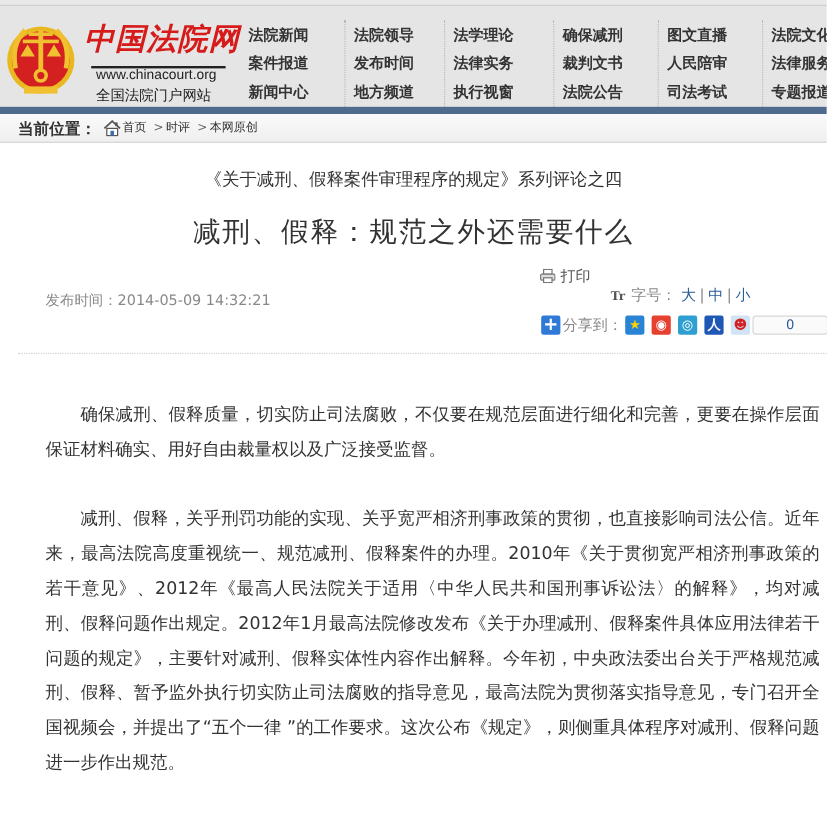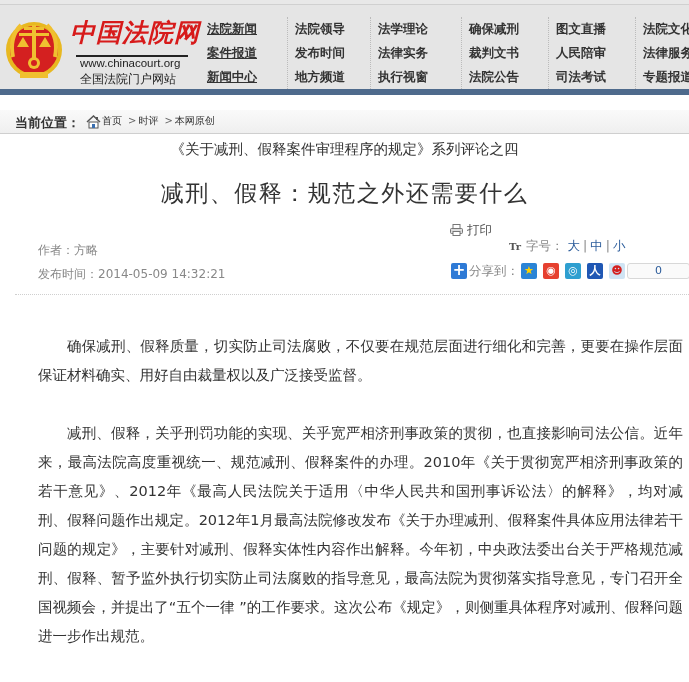--- a/index.html
+++ b/index.html
@@ -16,21 +16,21 @@
   .logo-url { position: absolute; left: 80px; top: 52px; font-size: 11.5px; color: #222; font-family: "Liberation Sans", sans-serif; }
   .logo-sub { position: absolute; left: 80px; top: 66px; font-size: 12px; color: #222; }
 
   .nav { position: absolute; left: 200px; top: 12px; width: 489px; height: 72px; }
   .nav-col { position: absolute; top: 0; width: 87px; height: 72px; border-left: 1px dotted #bbb; }
   .nav-col.first { border-left: none; }
   .nav-item { display: block; font-size: 12.5px; font-weight: bold; color: #333; line-height: 24px; height: 24px; white-space: nowrap; padding-left: 7px; text-decoration: none; }
 
   .bluebar { position: absolute; left: 0; top: 89px; width: 689px; height: 6px; background: #4e6a8c; }
 
-  .crumbbar { position: absolute; left: 0; top: 110px; width: 689px; height: 24px; background: linear-gradient(#fafafa, #efefef); border-bottom: 1px solid #cfcfcf; }
+  .crumbbar { position: absolute; left: 0; top: 95px; width: 689px; height: 24px; background: linear-gradient(#fafafa, #efefef); border-bottom: 1px solid #cfcfcf; }
   .crumb-label { position: absolute; left: 15px; top: 4px; font-size: 13px; font-weight: bold; color: #333; }
   .home-icon { position: absolute; left: 86px; top: 5px; width: 15px; height: 14px; }
   .crumbs { position: absolute; left: 102px; top: 4px; font-size: 10px; color: #333; white-space: nowrap; }
   .crumbs span { margin-right: 2px; }
   .crumb-sep { color: #666; margin: 0 4px; }
 
   .series { position: absolute; left: 0; top: 140px; width: 689px; text-align: center; font-size: 14.5px; color: #333; }
   .title { position: absolute; left: 0; top: 178px; width: 689px; text-align: center; font-size: 23px; color: #333; letter-spacing: 1.5px; font-family: "DejaVu Serif", serif; }
 
   .meta-left { position: absolute; left: 38px; top: 238px; font-size: 12px; color: #888; line-height: 24px; }
@@ -71,21 +71,21 @@
     <rect x="15" y="55" width="28" height="6" fill="#f0c030"></rect>
   </svg>
   <div class="logo-text">
     <div class="logo-cn">中国法院网</div>
   </div>
   <div class="logo-rule"></div>
   <div class="logo-url">www.chinacourt.org</div>
   <div class="logo-sub">全国法院门户网站</div>
 
   <div class="nav">
-    <div class="nav-col first" style="left:0;text-decoration:underline;">
+    <div class="nav-col first" style="left:0;">
       <a class="nav-item">法院新闻</a>
       <a class="nav-item">案件报道</a>
       <a class="nav-item">新闻中心</a>
     </div>
     <div class="nav-col" style="left:87px;">
       <a class="nav-item">法院领导</a>
       <a class="nav-item">发布时间</a>
       <a class="nav-item">地方频道</a>
     </div>
     <div class="nav-col" style="left:170px;">
@@ -123,21 +123,20 @@
   </svg>
   <div class="crumbs">
     <span>首页</span><span class="crumb-sep">&gt;</span><span>时评</span><span class="crumb-sep">&gt;</span><span>本网原创</span>
   </div>
 </div>
 
 <div class="series">《关于减刑、假释案件审理程序的规定》系列评论之四</div>
 <h1 class="title" style="font-weight:normal;">减刑、假释：规范之外还需要什么</h1>
 
 <div class="meta-left">
-  <div>作者：方略</div>
   <div>发布时间：2014-05-09 14:32:21</div>
 </div>
 
 <div class="print">
   <svg class="print-icon" viewBox="0 0 13 12">
     <rect x="3" y="0.5" width="7" height="4" fill="#fff" stroke="#777"></rect>
     <rect x="0.5" y="4.5" width="12" height="5" rx="1" fill="#ddd" stroke="#777"></rect>
     <rect x="3" y="7.5" width="7" height="4" fill="#fff" stroke="#777"></rect>
   </svg><span>打印</span>
 </div>

